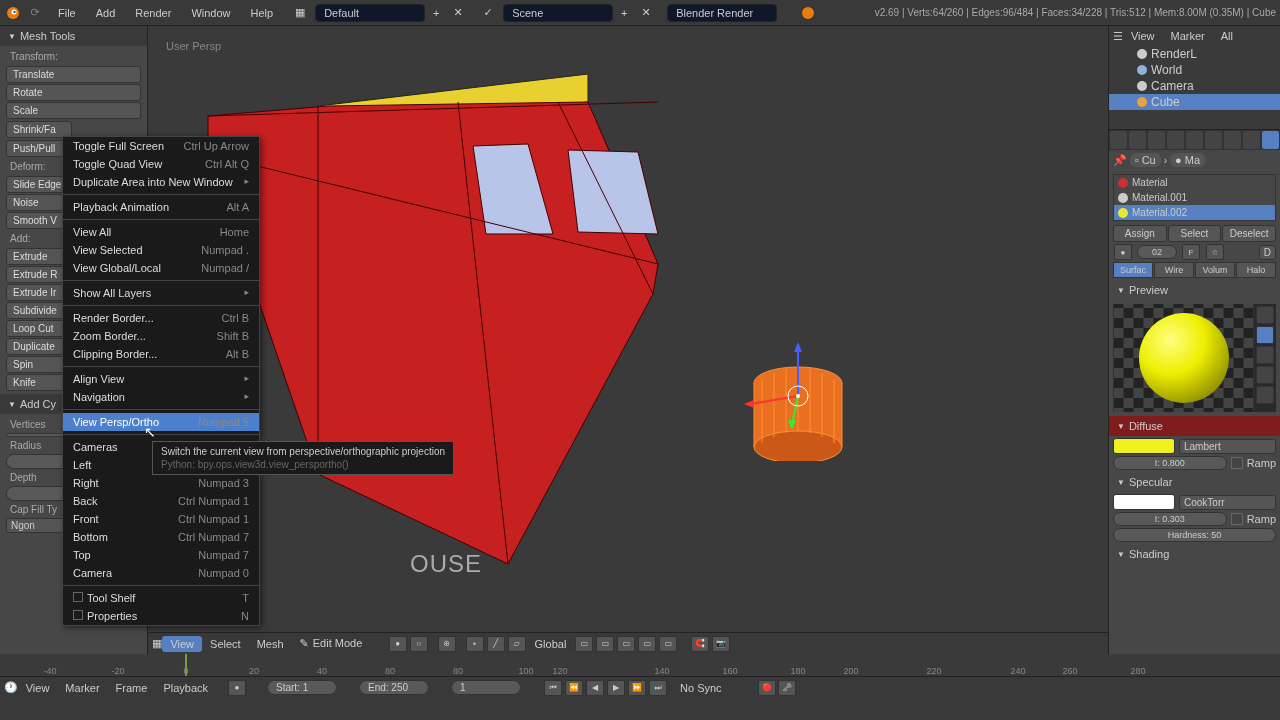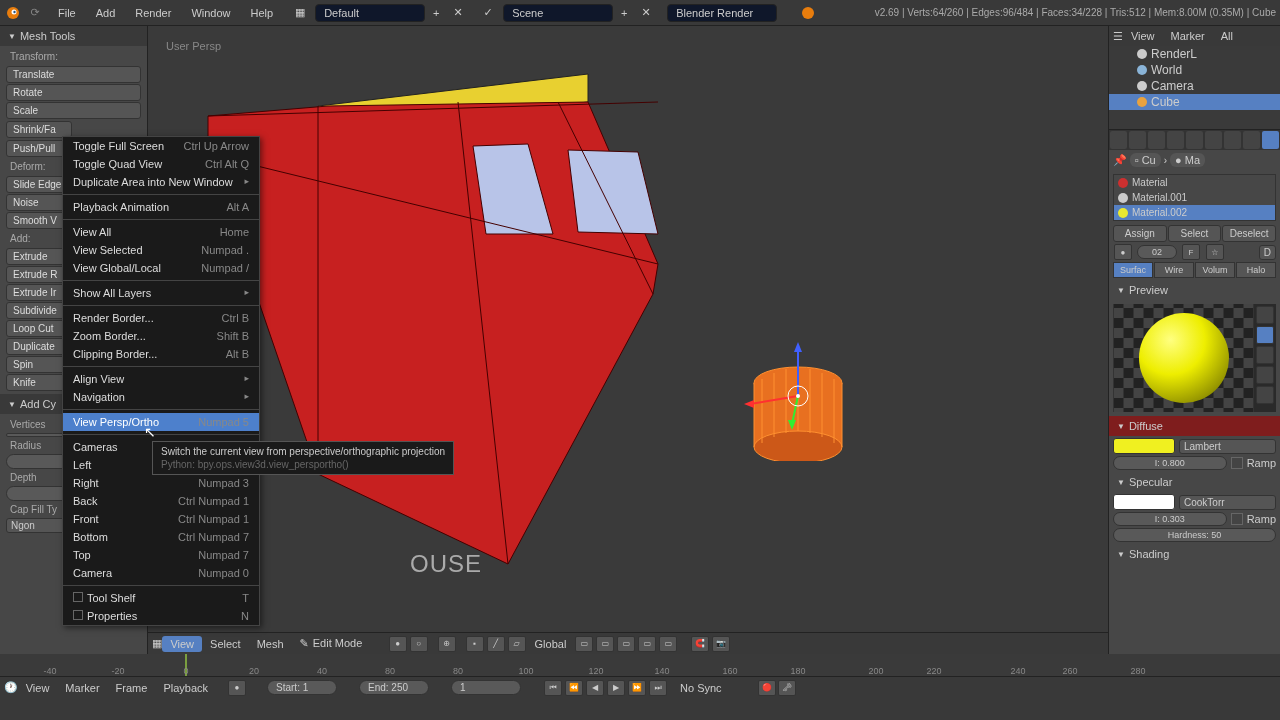--- a/index.html
+++ b/index.html
@@ -435,25 +435,25 @@
   <div class="tl-ruler" id="tl-ruler">
     <div class="tl-cursor"></div>
   <div class="tl-tick" style="left: 50px;">-40</div>
       <div class="tl-tick" style="left: 118px;">-20</div>
       <div class="tl-tick" style="left: 186px;">0</div>
       <div class="tl-tick" style="left: 254px;">20</div>
       <div class="tl-tick" style="left: 322px;">40</div>
       <div class="tl-tick" style="left: 390px;">80</div>
       <div class="tl-tick" style="left: 458px;">80</div>
       <div class="tl-tick" style="left: 526px;">100</div>
-      <div class="tl-tick" style="left: 596px;">120</div>
+      <div class="tl-tick" style="left: 560px;">120</div>
       <div class="tl-tick" style="left: 662px;">140</div>
       <div class="tl-tick" style="left: 730px;">160</div>
       <div class="tl-tick" style="left: 798px;">180</div>
-      <div class="tl-tick" style="left: 876px;">200</div>
+      <div class="tl-tick" style="left: 851px;">200</div>
       <div class="tl-tick" style="left: 934px;">220</div>
       <div class="tl-tick" style="left: 1018px;">240</div>
       <div class="tl-tick" style="left: 1070px;">260</div>
       <div class="tl-tick" style="left: 1138px; text-align: right;">280</div>
     </div>
 </div>
 
 <div class="timeline-header">
   <div class="icon-btn">🕐</div>
   <div class="tl-item">View</div>

